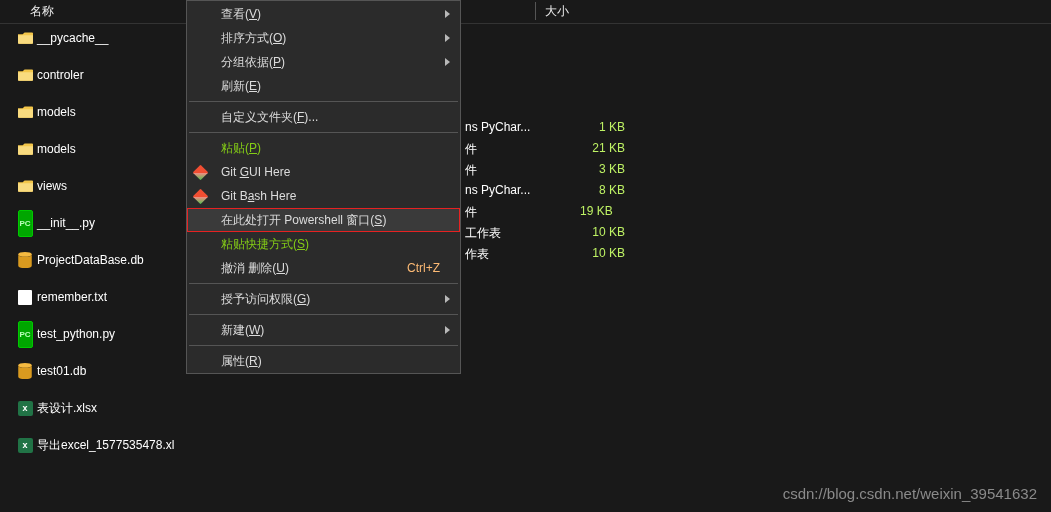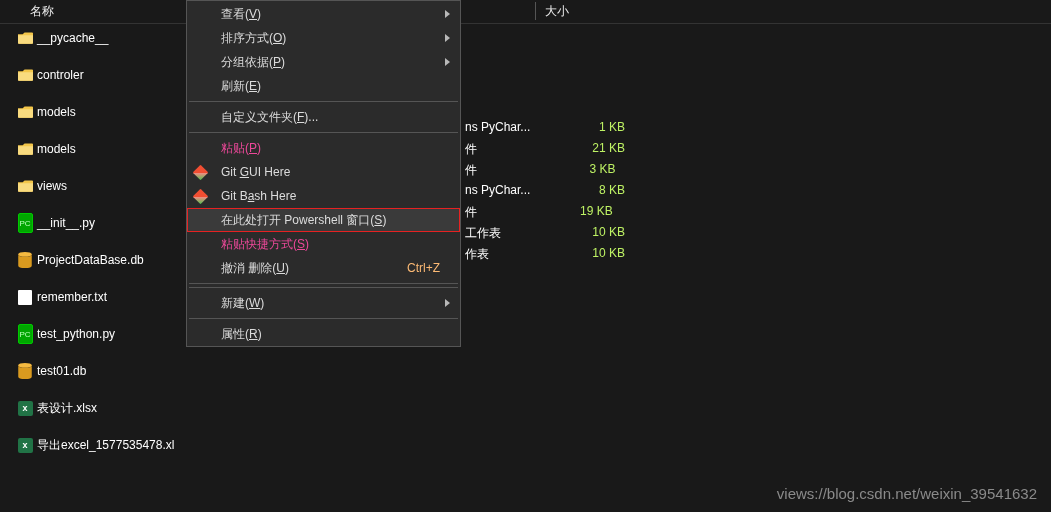--- a/index.html
+++ b/index.html
@@ -35,24 +35,24 @@
 .file-row {
   display: flex; align-items: center; height: 20px;
   white-space: nowrap;
 }
 .file-icon {
   width: 18px; height: 16px; display: inline-flex;
   align-items: center; justify-content: center; margin-right: 3px;
 }
 .folder-icon svg { width: 15px; height: 12px; }
 .py-icon {
-  width: 15px; height: 20px; background: #00a600;
+  width: 15px; height: 27px; background: #00a600;
   border: 1px solid #00c900; border-radius: 2px;
   display: flex; align-items: center; justify-content: center;
-  font-size: 8px; font-weight: normal; color: #b8ffb8;
+  font-size: 8px; font-weight: bold; color: #b8ffb8;
 }
 .txt-icon {
   width: 14px; height: 15px; background: #fff;
   border-radius: 1px;
 }
 .xlsx-icon {
   width: 15px; height: 15px; background: #217346;
   border-radius: 2px;
   display: flex; align-items: center; justify-content: center;
   color: #fff; font-size: 9px; font-weight: bold;
@@ -74,21 +74,21 @@
   z-index: 10;
 }
 .menu-item {
   display: flex;
   align-items: center;
   height: 24px;
   padding-left: 34px;
   padding-right: 12px;
   position: relative;
 }
-.menu-item.disabled { color: #ec4899; }
+.menu-item.disabled { color: #84cc16; }
 .menu-item.highlighted {
   background: #3a3a3a;
   outline: 1px solid #e62222;
   outline-offset: -1px;
 }
 .menu-label u { text-decoration: underline; }
 .menu-arrow {
   position: absolute; right: 10px; top: 50%; transform: translateY(-50%);
   width: 0; height: 0;
   border-left: 5px solid #b8b8b8;
@@ -224,21 +224,21 @@
       <span class="file-name">导出excel_1577535478.xl</span>
     </div>
   </div>
 
 <div id="right-rows">
     <span class="type-text" style="position: absolute; left: 465px; top: 120px;">ns PyChar...</span>
     <span class="size-text" style="left: 580px; top: 120px; width: 45px; text-align: right;">1 KB</span>
     <span class="type-text" style="position: absolute; left: 465px; top: 141px;">件</span>
     <span class="size-text" style="left: 580px; top: 141px; width: 45px; text-align: right;">21 KB</span>
     <span class="type-text" style="position: absolute; left: 465px; top: 162px;">件</span>
-    <span class="size-text" style="left: 580px; top: 162px; width: 45px; text-align: center;">3 KB</span>
+    <span class="size-text" style="left: 580px; top: 162px; width: 45px; text-align: right;">3 KB</span>
     <span class="type-text" style="position: absolute; left: 465px; top: 183px;">ns PyChar...</span>
     <span class="size-text" style="left: 580px; top: 183px; width: 45px; text-align: right;">8 KB</span>
     <span class="type-text" style="position: absolute; left: 465px; top: 204px;">件</span>
     <span class="size-text" style="left: 580px; top: 204px; width: 45px; text-align: left;">19 KB</span>
     <span class="type-text" style="position: absolute; left: 465px; top: 225px;">工作表</span>
     <span class="size-text" style="left: 580px; top: 225px; width: 45px; text-align: right;">10 KB</span>
     <span class="type-text" style="position: absolute; left: 465px; top: 246px;">作表</span>
     <span class="size-text" style="left: 580px; top: 246px; width: 45px; text-align: right;">10 KB</span>
   </div>
 
@@ -282,24 +282,28 @@
       <span class="menu-label">在此处打开 Powershell 窗口(<u>S</u>)</span>
     </div>
     <div class="menu-item disabled">
       <span class="menu-label">粘贴快捷方式(<u>S</u>)</span>
     </div>
     <div class="menu-item">
       <span class="menu-label">撤消 删除(<u>U</u>)</span>
       <span class="menu-shortcut">Ctrl+Z</span>
     </div>
     <div class="menu-sep"></div>
+    <div class="menu-item">
+      <span class="menu-label">授予访问权限(<u>G</u>)</span>
+      <span class="menu-arrow"></span>
+    </div>
     <div class="menu-sep"></div>
     <div class="menu-item">
       <span class="menu-label">新建(<u>W</u>)</span>
       <span class="menu-arrow"></span>
     </div>
     <div class="menu-sep"></div>
     <div class="menu-item">
       <span class="menu-label">属性(<u>R</u>)</span>
     </div>
   </div>
 
-<div class="watermark">views://blog.csdn.net/weixin_39541632</div>
+<div class="watermark">csdn://blog.csdn.net/weixin_39541632</div>
 
 </body></html>

